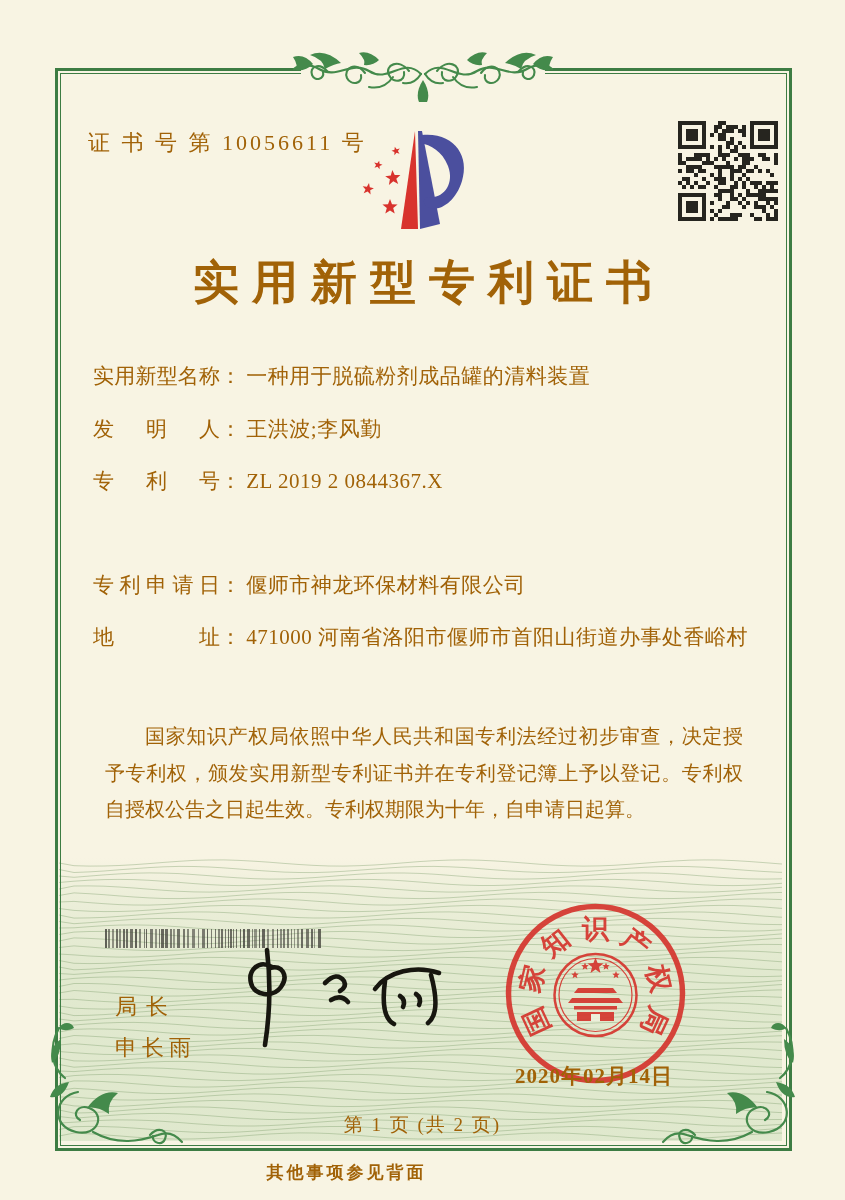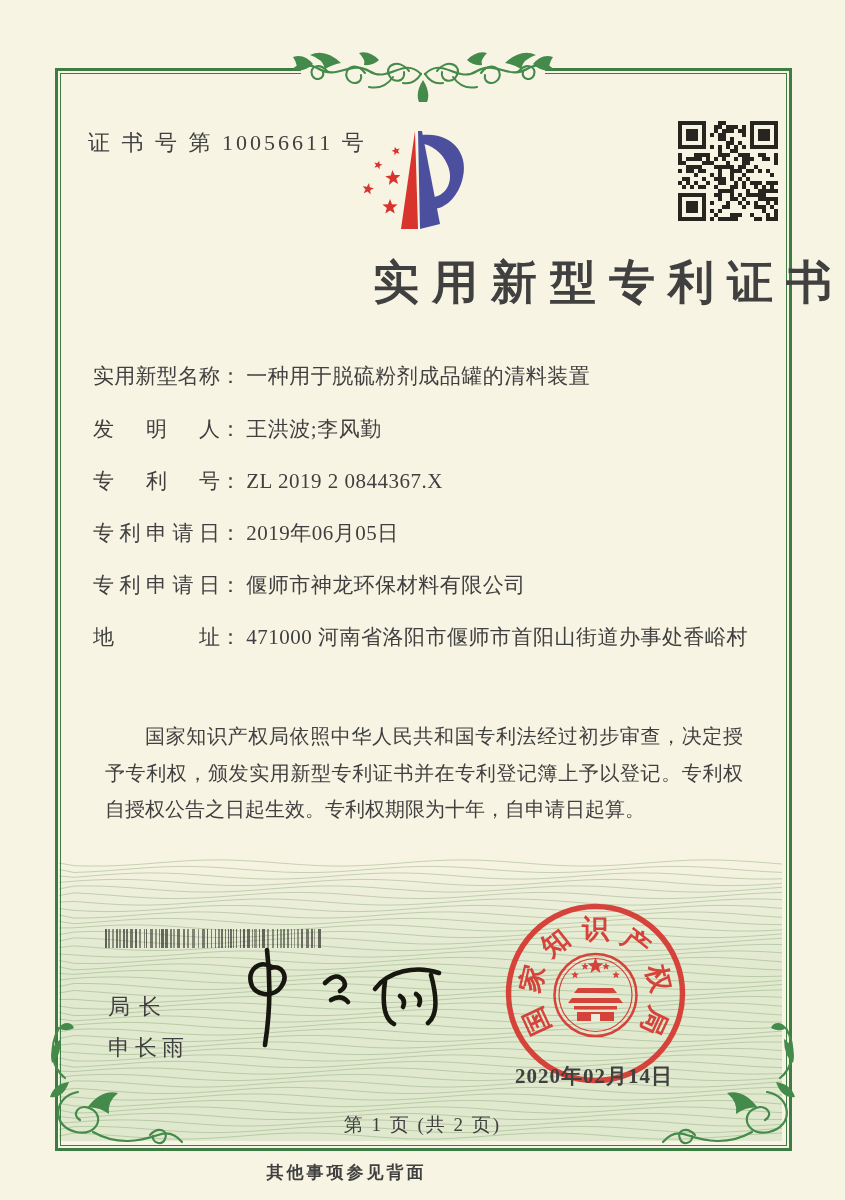--- a/index.html
+++ b/index.html
@@ -1,41 +1,41 @@
 <!DOCTYPE html>
 <html><head>
 <meta charset="utf-8">
 <style>
   html,body{margin:0;padding:0;background:#e9e6d8;}
   #page{position:relative;width:845px;height:1200px;background:#f8f4e3;overflow:hidden;
-        font-family:"Liberation Serif","DejaVu Serif",serif;color:#404040;}
+        font-family:"Liberation Serif","DejaVu Serif",serif;color:#a16207;}
   
   .frame{position:absolute;left:55px;top:68px;width:731px;height:1077px;
          border:3px solid #3d7c43;z-index:2;pointer-events:none;}
   .frame::after{content:"";position:absolute;inset:2px;border:1px solid #3d7c43;}
   
   #band{position:absolute;left:59px;top:858px;width:723px;height:283px;z-index:1;
         background:linear-gradient(180deg,rgba(228,236,214,0) 0%,rgba(224,233,207,.45) 12%,
                    rgba(221,231,203,.85) 40%,rgba(221,231,203,.9) 100%);}
   #waves{position:absolute;left:59px;top:858px;z-index:1;}
   .certno{position:absolute;left:88px;top:128px;font-size:22px;letter-spacing:3px;z-index:3;}
   #logo{position:absolute;left:352px;top:127px;z-index:3;}
   #qr{position:absolute;left:678px;top:121px;z-index:3;}
-  .title{position:absolute;left:0;top:252px;width:845px;text-align:right;font-size:46px;
+  .title{position:absolute;left:0;top:252px;width:845px;text-align:center;font-size:46px;
          font-weight:bold;letter-spacing:13px;text-indent:13px;z-index:3;}
   .frow{position:absolute;left:93px;font-size:21px;white-space:nowrap;z-index:3;}
   .flabel{display:inline-block;width:6.05em;text-align:justify;text-align-last:justify;}
   .flabel2{display:inline-block;width:5.7em;text-align:justify;text-align-last:justify;}
   .fval{letter-spacing:.5px;}
   .grant2{position:absolute;left:332px;top:0;}
   .paras{position:absolute;left:93px;top:706px;width:662px;font-size:20px;line-height:36.5px;
          text-align:justify;z-index:3;}
   .paras p{margin:12px;text-indent:2em;}
   #barcode{position:absolute;left:105px;top:929px;z-index:3;opacity:.85;}
-  .director{position:absolute;left:108px;z-index:3;font-size:22px;}
+  .director{position:absolute;left:115px;z-index:3;font-size:22px;}
   .d1{top:992px;letter-spacing:9px;}
   .d2{top:1033px;letter-spacing:5px;}
   #sig{position:absolute;left:228px;top:945px;z-index:4;}
   #seal{position:absolute;left:498px;top:896px;z-index:5;opacity:.93;}
   .sealdate{position:absolute;left:515px;top:1062px;width:190px;font-size:21px;font-weight:bold;
             letter-spacing:1px;z-index:6;}
   .pageinfo{position:absolute;left:0;top:1112px;width:845px;text-align:center;font-size:19px;
             letter-spacing:2px;z-index:3;}
   .backnote{position:absolute;left:0;top:1161px;width:693px;text-align:center;font-size:17px;
             font-weight:bold;letter-spacing:3px;z-index:3;}
@@ -423,24 +423,20 @@
     <span class="fval">一种用于脱硫粉剂成品罐的清料装置</span>
   </div>
   <div class="frow" style="top:415px">
     <span class="flabel">发明人</span><span>：</span>
     <span class="fval">王洪波;李风勤</span>
   </div>
   <div class="frow" style="top:467px">
     <span class="flabel">专利号</span><span>：</span>
     <span class="fval">ZL 2019 2 0844367.X</span>
   </div>
-  <div class="frow" style="top:519px">
-    <span class="flabel">专利申请日</span><span>：</span>
-    <span class="fval">2019年06月05日</span>
-  </div>
   <div class="frow" style="top:571px">
     <span class="flabel">专利申请日</span><span>：</span>
     <span class="fval">偃师市神龙环保材料有限公司</span>
   </div>
   <div class="frow" style="top:623px">
     <span class="flabel">地址</span><span>：</span>
     <span class="fval">471000 河南省洛阳市偃师市首阳山街道办事处香峪村</span>
   </div>
 
   <div class="paras">

